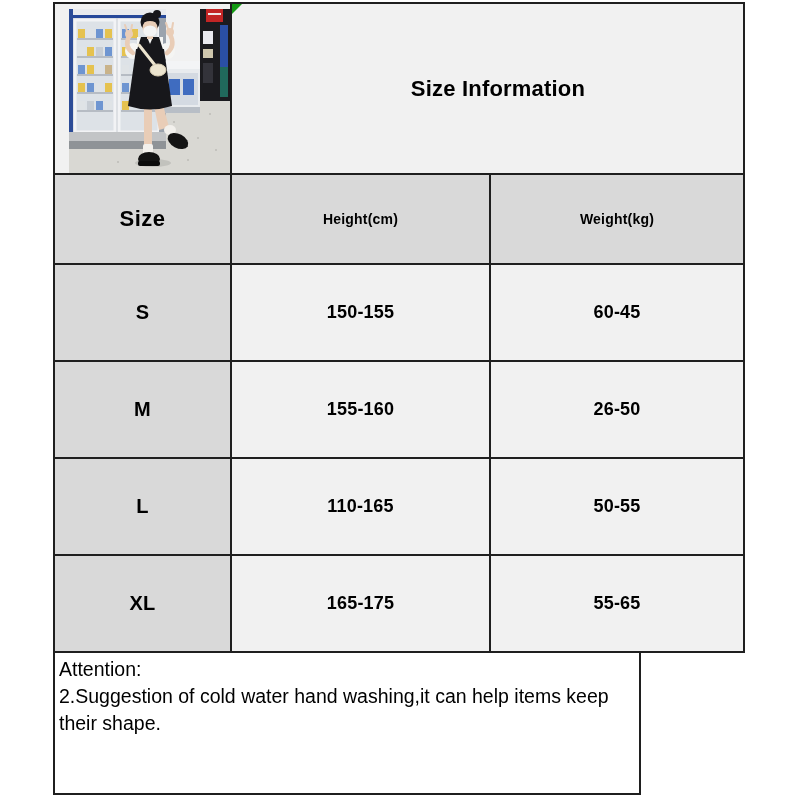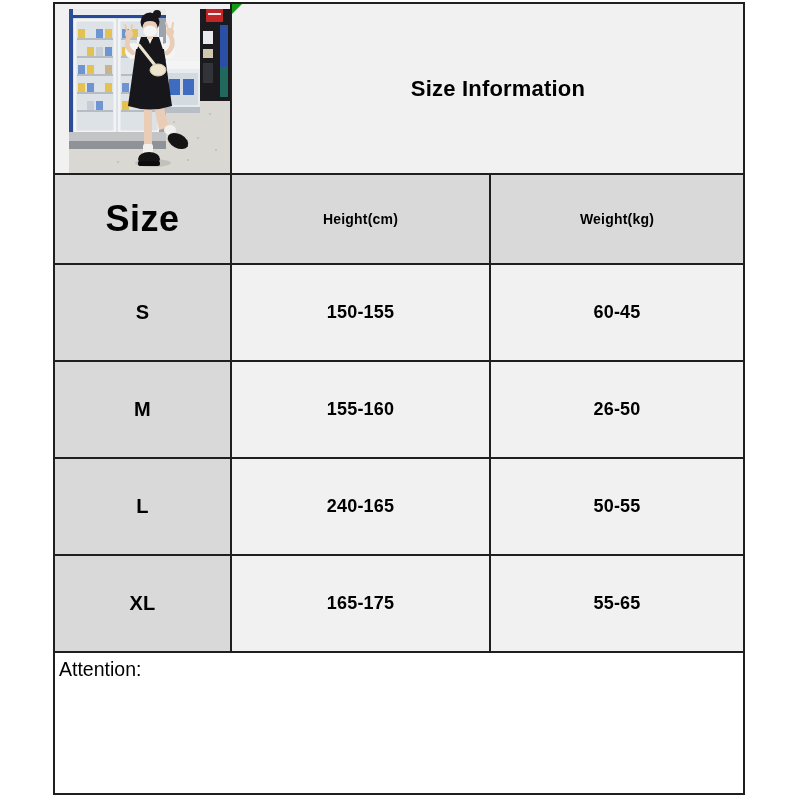--- a/index.html
+++ b/index.html
@@ -26,39 +26,39 @@
     grid-template-columns:175px 257px 252px;
     grid-template-rows:169px 88px 95px 95px 95px 95px;
     gap:2px;
   }
   .cell{
     background:var(--data-cell-bg);
     display:flex;align-items:center;justify-content:center;
     font-weight:bold;font-size:18px;letter-spacing:.2px;
   }
   .cell.head{background:var(--header-cell-bg);font-size:14px;}
-  .cell.size-head{font-size:36px;letter-spacing:.5px;}
+  .cell.size-head{font-size:22px;letter-spacing:.5px;}
   .cell.size-col{background:var(--header-cell-bg);font-size:20px;}
   .photo-cell{
     justify-content:flex-start;align-items:flex-start;
     padding:5px 0 0 14px;box-sizing:border-box;
   }
   .title-cell{
     grid-column:2 / span 2;position:relative;
     font-size:22px;letter-spacing:.2px;padding-left:21px;
   }
   .corner-marker{
     position:absolute;left:0;top:0;width:0;height:0;
     border-top:10px solid var(--note-green);
     border-right:10px solid transparent;
   }
 
   
   .attention{
-    position:absolute;left:53px;top:651px;width:692px;height:144px;
+    position:absolute;left:53px;top:651px;width:588px;height:144px;
     box-sizing:border-box;border:2px solid var(--table-border);
     background:var(--page-bg);
     padding:3px 4px 0 4px;
     font-size:19.5px;line-height:27px;font-weight:normal;
   }
   .attention p{margin:0;}
 
   .photo-frame{line-height:0;}
 </style>
 </head>
@@ -200,26 +200,27 @@
 
     <div class="cell size-col">S</div>
     <div class="cell">150-155</div>
     <div class="cell">60-45</div>
 
     <div class="cell size-col">M</div>
     <div class="cell">155-160</div>
     <div class="cell">26-50</div>
 
     <div class="cell size-col">L</div>
-    <div class="cell">240-165</div>
+    <div class="cell">110-165</div>
     <div class="cell">50-55</div>
 
     <div class="cell size-col">XL</div>
     <div class="cell">165-175</div>
     <div class="cell">55-65</div>
 
   </div>
 
   <div class="attention">
     <p>Attention:</p>
+    <p>2.Suggestion of cold water hand washing,it can help items keep their shape.</p>
   </div>
 
 </div>
 
 </body></html>

